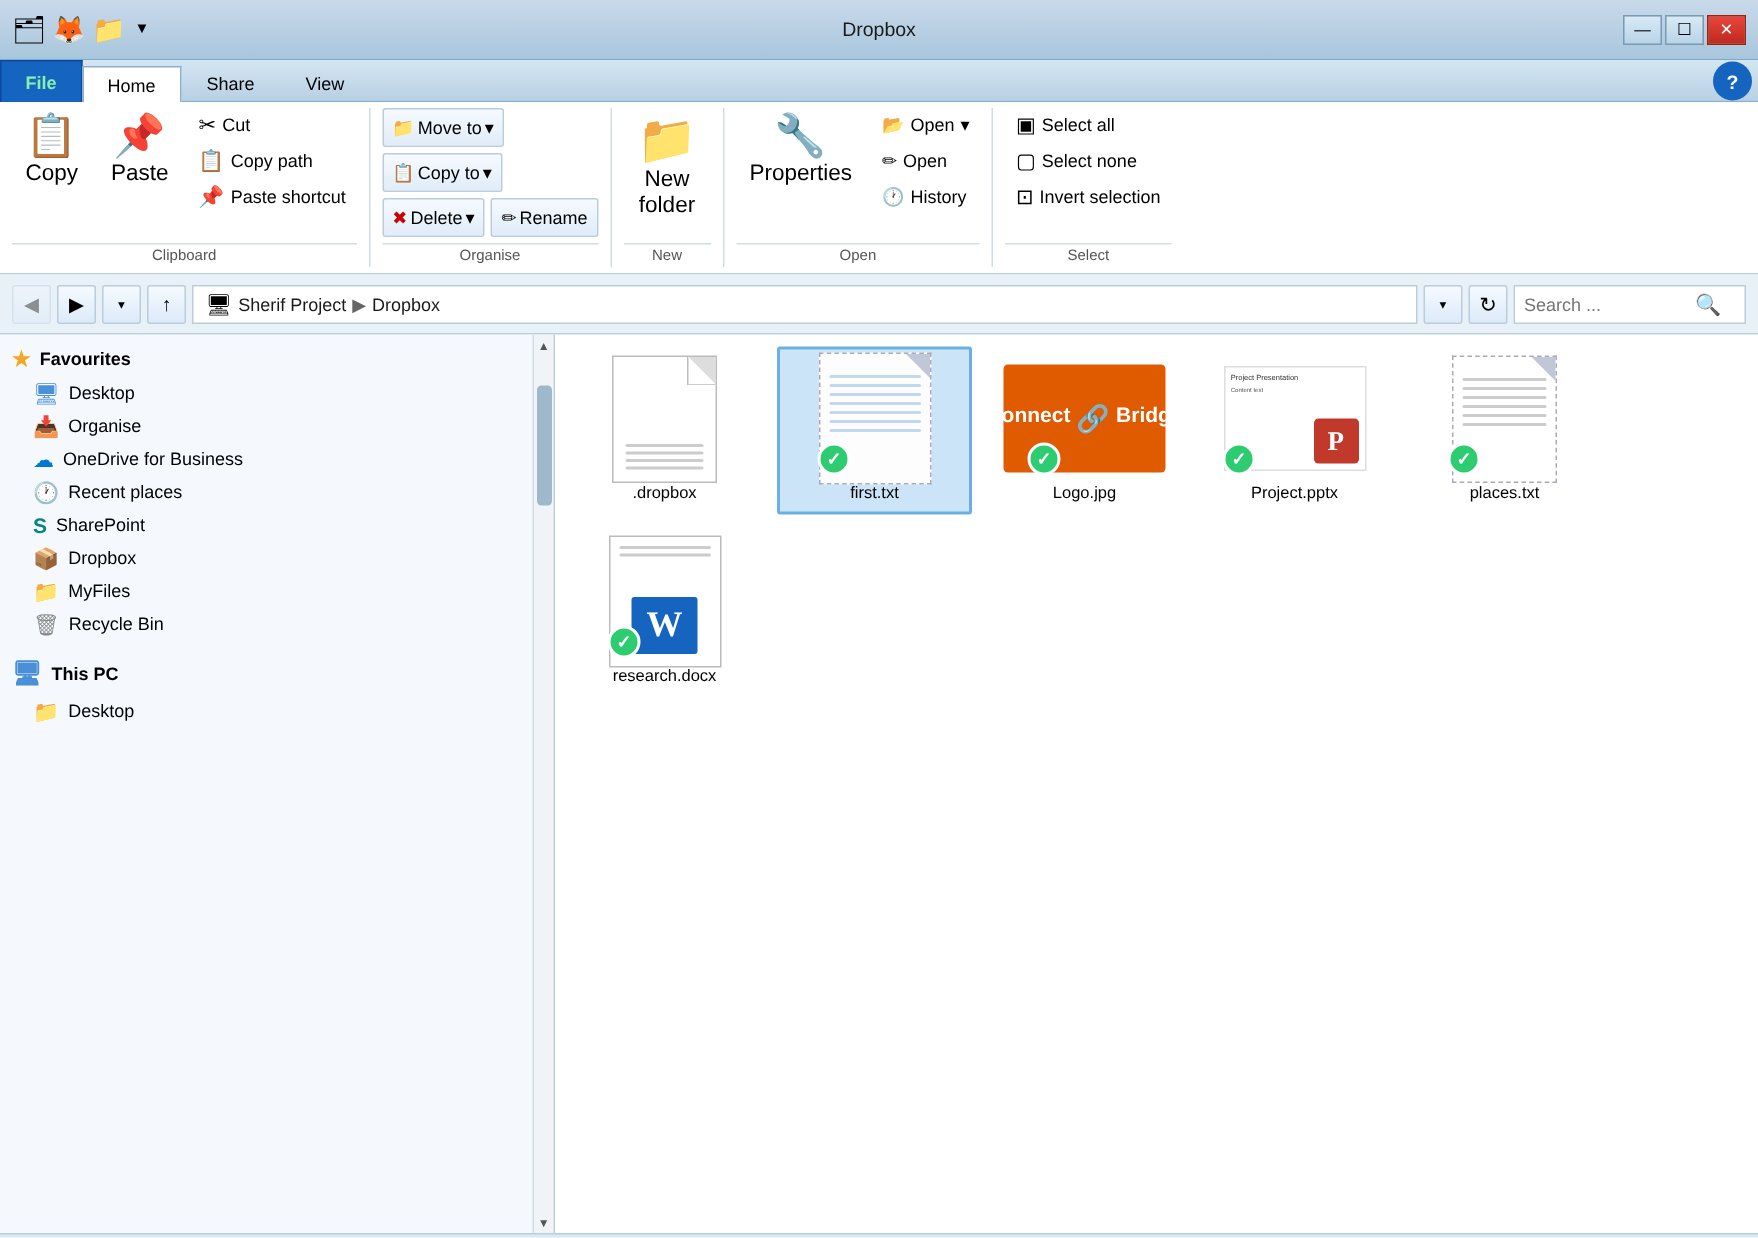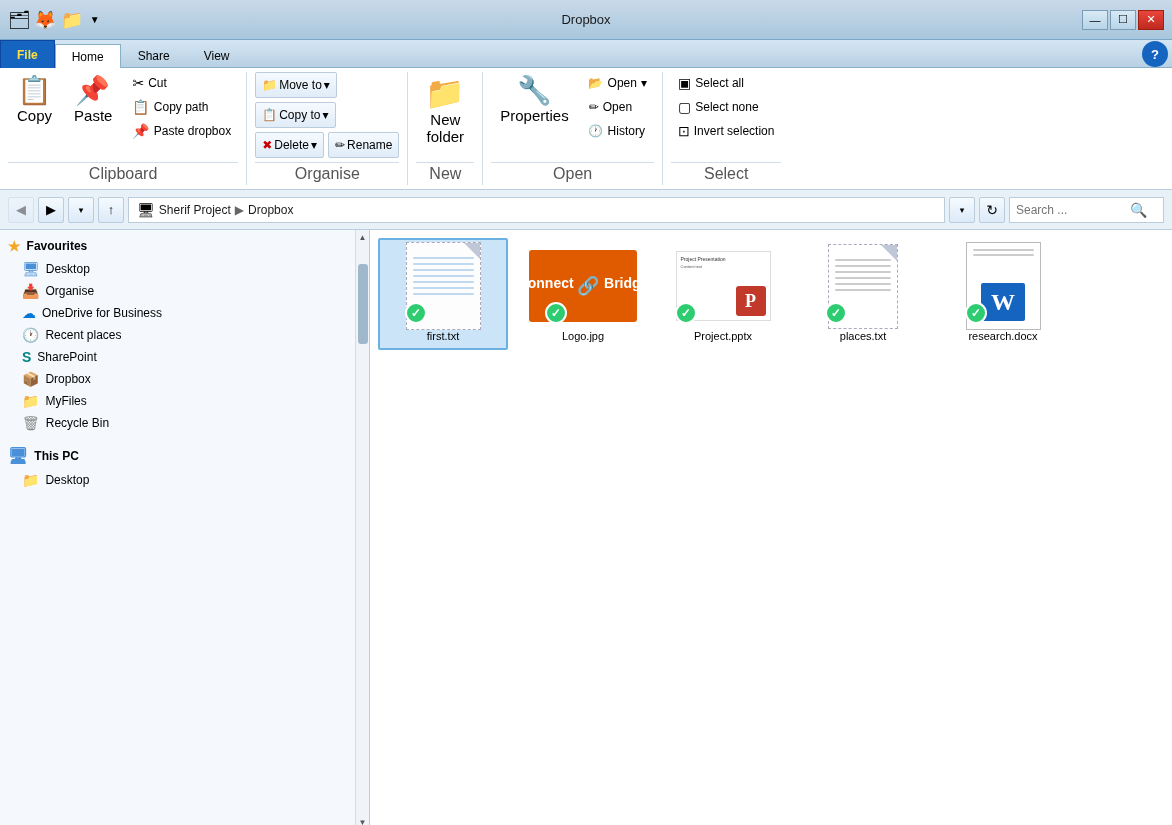--- a/index.html
+++ b/index.html
@@ -18,29 +18,29 @@
     .title-bar-left { display: flex; align-items: center; gap: 4px; }
     .title-bar-title { flex: 1; text-align: center; font-size: 13px; color: #1a1a1a; font-weight: normal; position: absolute; left: 50%; transform: translateX(-50%); }
     .title-bar-controls { display: flex; gap: 2px; }
     .title-btn { width: 26px; height: 20px; border: 1px solid #7a9bb5; background: linear-gradient(to bottom, #d8eaf5, #b8d4e8); cursor: pointer; display: flex; align-items: center; justify-content: center; font-size: 11px; }
     .title-btn.close { background: linear-gradient(to bottom, #e8463c, #c0291e); color: white; border-color: #a02010; }
 
     
     .ribbon-tabs { display: flex; background: linear-gradient(to bottom, #d4e6f3, #b8d0e4); border-bottom: 1px solid #8ab0c8; height: 28px; align-items: flex-end; padding-left: 0; }
     .ribbon-tab { padding: 4px 16px; font-size: 12px; cursor: pointer; border: 1px solid transparent; border-bottom: none; height: 24px; display: flex; align-items: center; }
     .ribbon-tab.active { background: #fff; border-color: #8ab0c8; border-bottom-color: #fff; margin-bottom: -1px; z-index: 2; }
-    .ribbon-tab.file { background: #1565c0; color: #fde047; font-weight: bold; border-color: #0d47a1; height: 28px; padding: 10px 16px; margin-bottom: -1px; }
+    .ribbon-tab.file { background: #1565c0; color: #86efac; font-weight: bold; border-color: #0d47a1; height: 28px; padding: 10px 16px; margin-bottom: -1px; }
     .ribbon-help { margin-left: auto; width: 26px; height: 26px; border-radius: 50%; background: #1565c0; color: white; display: flex; align-items: center; justify-content: center; font-size: 13px; font-weight: bold; margin-right: 4px; cursor: pointer; }
 
     
     .ribbon { background: #fff; border-bottom: 1px solid #bcd; padding: 4px 0; display: flex; align-items: stretch; min-height: 90px; }
     .ribbon-group { display: flex; flex-direction: column; align-items: stretch; border-right: 1px solid #d0dde8; padding: 0 8px; }
     .ribbon-group:last-child { border-right: none; }
     .ribbon-group-content { display: flex; align-items: flex-start; gap: 4px; flex: 1; }
-    .ribbon-group-label { text-align: center; font-size: 16px; color: #555; padding: 2px 0; border-top: 1px solid #d0dde8; margin-top: 4px; }
+    .ribbon-group-label { text-align: center; font-size: 10px; color: #555; padding: 2px 0; border-top: 1px solid #d0dde8; margin-top: 4px; }
 
     
     .ribbon-btn-large { display: flex; flex-direction: column; align-items: center; padding: 4px 8px; cursor: pointer; border: 1px solid transparent; border-radius: 2px; min-width: 50px; }
     .ribbon-btn-large .icon { font-size: 28px; line-height: 1; }
     .ribbon-btn-large .label { font-size: 15px; margin-top: 2px; }
 
     .ribbon-btn-small { display: flex; align-items: center; gap: 4px; padding: 2px 6px; cursor: pointer; border: 1px solid transparent; border-radius: 2px; height: 22px; white-space: nowrap; }
     .ribbon-btn-small .icon { font-size: 14px; }
 
     .ribbon-btn-dropdown { display: flex; align-items: center; gap: 2px; padding: 2px 6px; cursor: pointer; border: 1px solid #bcd; border-radius: 2px; height: 26px; background: linear-gradient(to bottom, #f5faff, #e0ecf8); white-space: nowrap; }
@@ -146,21 +146,21 @@
         <div class="ribbon-btn-small">
           <span class="icon">✂</span>
           <span>Cut</span>
         </div>
         <div class="ribbon-btn-small">
           <span class="icon">📋</span>
           <span>Copy path</span>
         </div>
         <div class="ribbon-btn-small">
           <span class="icon">📌</span>
-          <span>Paste dropbox</span>
+          <span>Paste shortcut</span>
         </div>
       </div>
     </div>
     <div class="ribbon-group-label">Clipboard</div>
   </div>
 
   <div class="ribbon-group">
     <div class="ribbon-group-content" style="flex-direction:column;gap:4px;">
       <div class="ribbon-btn-dropdown">
         <span>📁</span>
@@ -320,20 +320,34 @@
       <div class="scroll-track">
         <div class="scroll-thumb"></div>
       </div>
       <div class="scroll-arrow">▼</div>
     </div>
   </div>
 
   <div class="file-area">
     <div class="file-grid">
 
+      <div class="file-item">
+        <div class="file-thumb">
+          <div class="generic-file">
+            <div class="generic-file-fold"></div>
+            <div class="generic-file-lines">
+              <div class="file-line"></div>
+              <div class="file-line"></div>
+              <div class="file-line"></div>
+              <div class="file-line"></div>
+            </div>
+          </div>
+        </div>
+        <span class="file-name">.dropbox</span>
+      </div>
 
       <div class="file-item selected">
         <div class="file-thumb" style="position:relative;">
           <div class="lined-file" style="width:75px;height:88px;border:1.5px dashed #aab;background:#fdfdfd;position:relative;">
             <div class="lined-file-corner" style="position:absolute;top:0;right:0;width:0;height:0;border-style:solid;border-width:0 16px 16px 0;border-color:transparent #c0c8d8 transparent transparent;"></div>
             <div style="padding:14px 6px 6px 6px;display:flex;flex-direction:column;gap:4px;">
               <div style="height:2px;background:#c0d8f0;border-radius:1px;"></div>
               <div style="height:2px;background:#c0d8f0;border-radius:1px;"></div>
               <div style="height:2px;background:#c0d8f0;border-radius:1px;"></div>
               <div style="height:2px;background:#c0d8f0;border-radius:1px;"></div>

